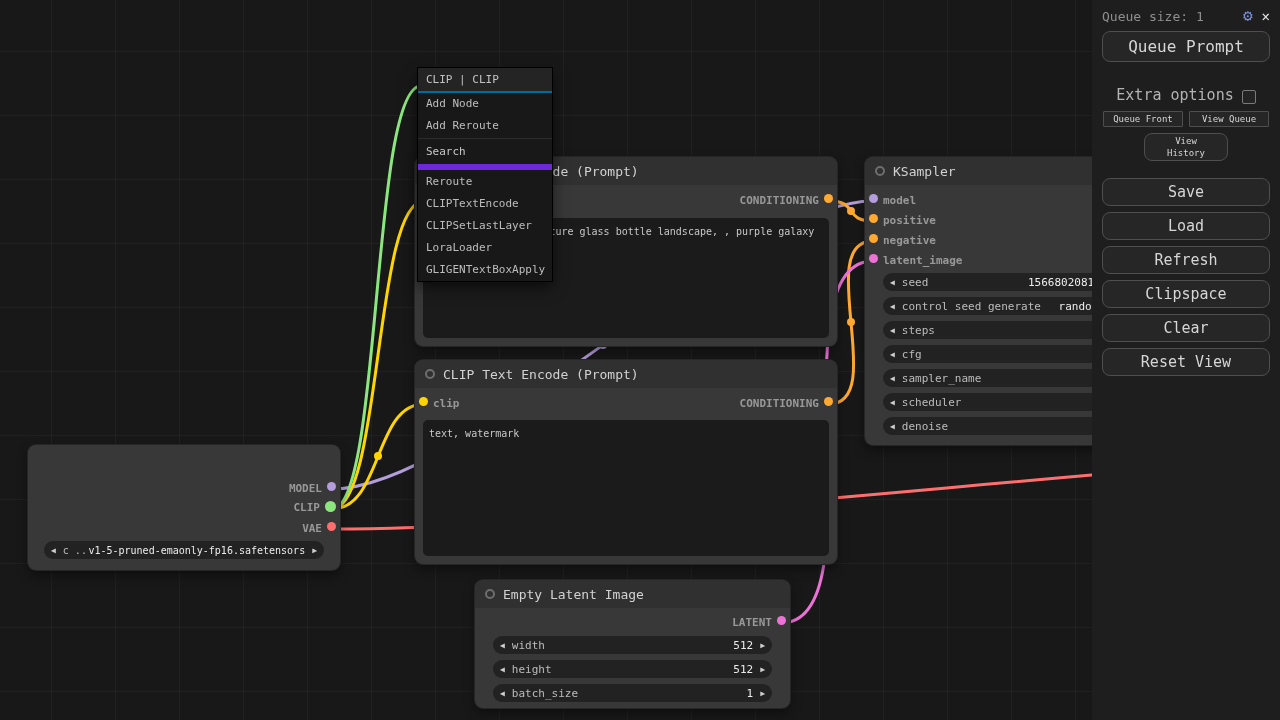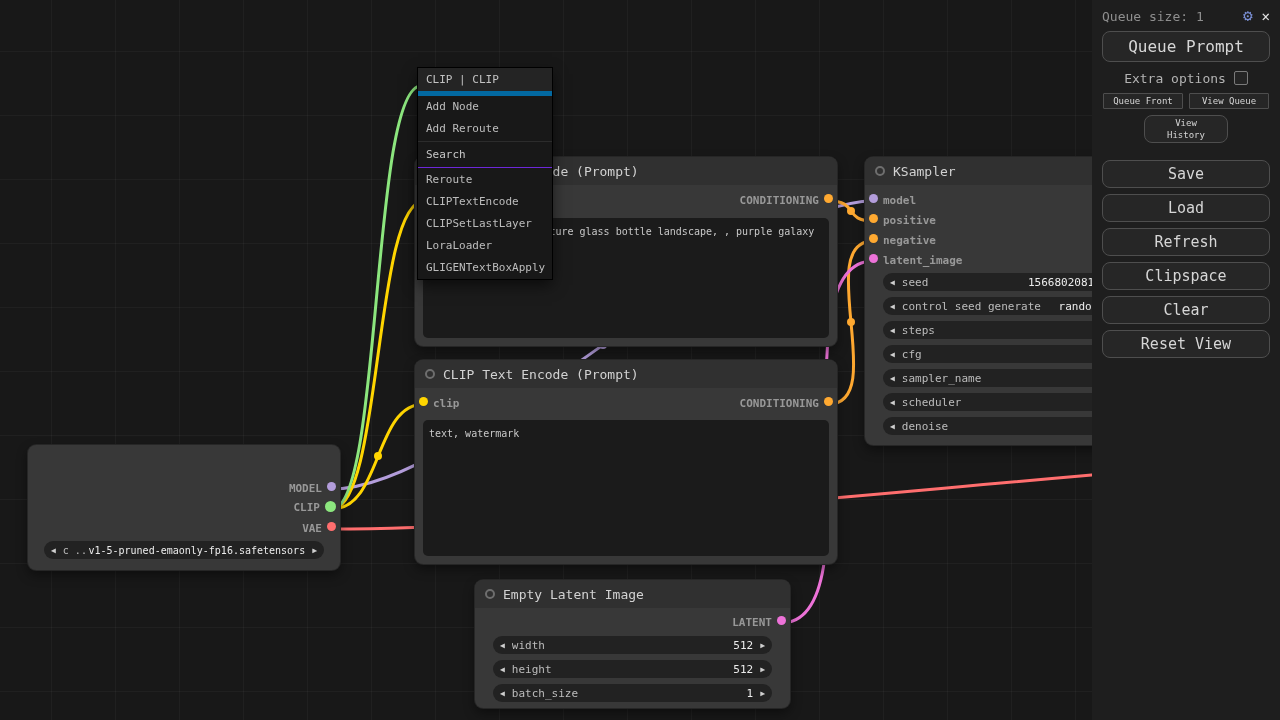--- a/index.html
+++ b/index.html
@@ -31,36 +31,36 @@
   .widget .w-label{margin-left:7px;color:#bcbcbc;overflow:hidden;}
   .widget .w-value{margin-left:auto;margin-right:7px;color:#ececec;}
   .widget .w-value-abs{position:absolute;left:145px;color:#ececec;}
   .node-text{position:absolute;background:#1b1b1b;border-radius:5px;color:#c8c8c8;
     font-size:10px;line-height:1.7;padding:5px 6px;box-sizing:border-box;overflow:hidden;
     white-space:pre-wrap;word-break:break-word;}
 
   
   .context-menu{position:absolute;left:418px;top:68px;width:134px;background:#181818;
     z-index:10;box-shadow:0 0 0 1px #000,0 6px 14px rgba(0,0,0,.6);font-size:11px;color:#bdbdbd;}
-  .cm-title{background:#242424;color:#c3c3c3;padding:5px 8px;border-bottom:5px solid #0369a1;}
+  .cm-title{background:#242424;color:#c3c3c3;padding:5px 8px;border-bottom:2px solid #0369a1;}
   .cm-item{padding:4px 8px;line-height:14px;}
-  .cm-search{padding:6px 8px;margin:1px 0;border-top:1px solid #2c2c2c;border-bottom:1px solid #6d28d9;color:#c8c8c8;}
+  .cm-search{padding:6px 8px;margin:1px 0;border-top:1px solid #2c2c2c;border-bottom:6px solid #6d28d9;color:#c8c8c8;}
 
   
   .sidebar{position:absolute;top:0;right:0;width:188px;height:720px;background:#1e1e1e;
     z-index:50;box-sizing:border-box;}
   .sb-head{display:flex;align-items:center;padding:8px 10px 0 10px;}
   .queue-size{color:#8f8f8f;font-size:13px;}
   .gear{margin-left:auto;font-size:16px;line-height:16px;cursor:pointer;}
   .close-x{margin-left:9px;color:#e6e6e6;font-size:14px;font-weight:bold;cursor:pointer;}
   .btn{display:flex;align-items:center;justify-content:center;background:#262626;
     border:1px solid #4e4e4e;border-radius:8px;color:#d6d6d6;cursor:pointer;box-sizing:border-box;}
   .btn-queue{width:168px;height:31px;margin:7px auto 0 auto;font-size:16px;}
-  .extra-row{display:flex;align-items:flex-start;justify-content:center;margin-top:9px;
-    color:#b3b3b3;font-size:13px;}
+  .extra-row{display:flex;align-items:flex-end;justify-content:center;margin-top:24px;
+    color:#b3b3b3;font-size:15px;}
   .checkbox{width:12px;height:12px;border:1px solid #7a7a7a;background:#242424;
     border-radius:2px;margin-left:8px;cursor:pointer;}
   .small-row{display:flex;justify-content:center;gap:6px;margin-top:7px;}
   .btn-small{width:80px;height:16px;font-size:9px;border-radius:1px;}
   .btn-history{width:84px;height:28px;margin:6px auto 8px auto;font-size:9px;
     text-align:center;line-height:1.35;padding:2px 14px;}
   .btn-big{width:168px;height:28px;margin:6px auto 0 auto;font-size:15px;}
   .btn-save{margin-top:17px;}
 </style>
 </head>

